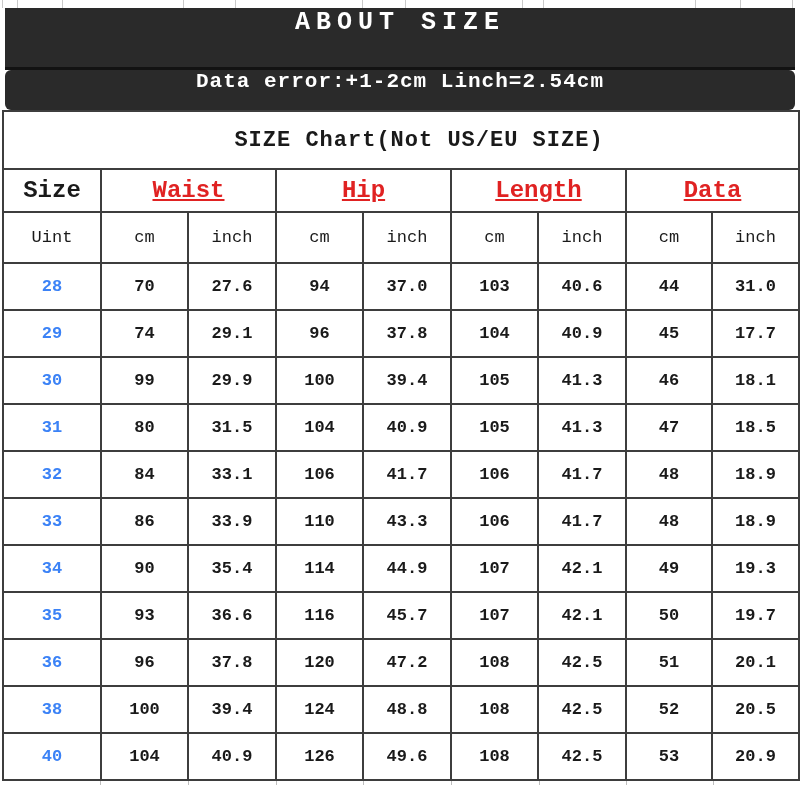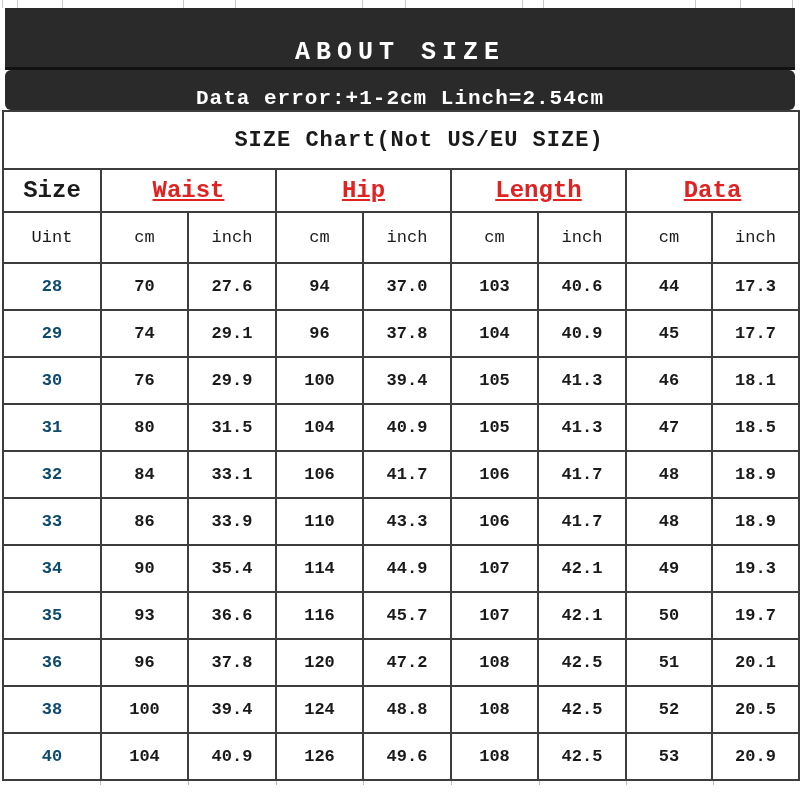--- a/index.html
+++ b/index.html
@@ -20,21 +20,21 @@
   .top-strip { height: 8px; position: relative; background: #fff; }
   .top-strip .stub {
     position: absolute; top: 0; width: 1px; height: 8px; background: #c9c9c9;
   }
 
   .banner {
     margin: 0 5px;
     background: #2a2a2a;
     color: #ffffff;
     display: flex;
-    align-items: flex-end;
+    align-items: flex-start;
     justify-content: center;
     font-weight: bold;
   }
   .banner-about {
     height: 59px;
     font-size: 25px;
     letter-spacing: 6px;
   }
   .banner-sep { margin: 0 5px; height: 3px; background: #121212; }
   .banner-note {
@@ -74,21 +74,21 @@
     height: 49px;
     font-size: 17px;
     font-weight: normal;
   }
   tbody.data-rows td {
     height: 45px;
     font-size: 17px;
     font-weight: 600;
   }
   .accent { color: #e02222; text-decoration: underline; }
-  tbody.data-rows td.size-col { color: #0c4a6e; font-weight: bold; }
+  tbody.data-rows td.size-col { color: #3b82f6; font-weight: bold; }
 
   
   .bottom-strip { height: 4px; position: relative; background: #fff; }
   .bottom-strip .stub {
     position: absolute; top: 0; width: 1px; height: 4px; background: #bdbdbd;
   }
 </style>
 </head>
 <body>
 
@@ -157,36 +157,36 @@
     <tbody class="data-rows" id="data-rows">
         <tr>
           <td class="size-col">28</td>
           <td>70</td>
           <td>27.6</td>
           <td>94</td>
           <td>37.0</td>
           <td>103</td>
           <td>40.6</td>
           <td>44</td>
-          <td>17.3</td>
+          <td>31.0</td>
         </tr>
         <tr>
           <td class="size-col">29</td>
           <td>74</td>
           <td>29.1</td>
           <td>96</td>
           <td>37.8</td>
           <td>104</td>
           <td>40.9</td>
           <td>45</td>
           <td>17.7</td>
         </tr>
         <tr>
           <td class="size-col">30</td>
-          <td>76</td>
+          <td>99</td>
           <td>29.9</td>
           <td>100</td>
           <td>39.4</td>
           <td>105</td>
           <td>41.3</td>
           <td>46</td>
           <td>18.1</td>
         </tr>
         <tr>
           <td class="size-col">31</td>

